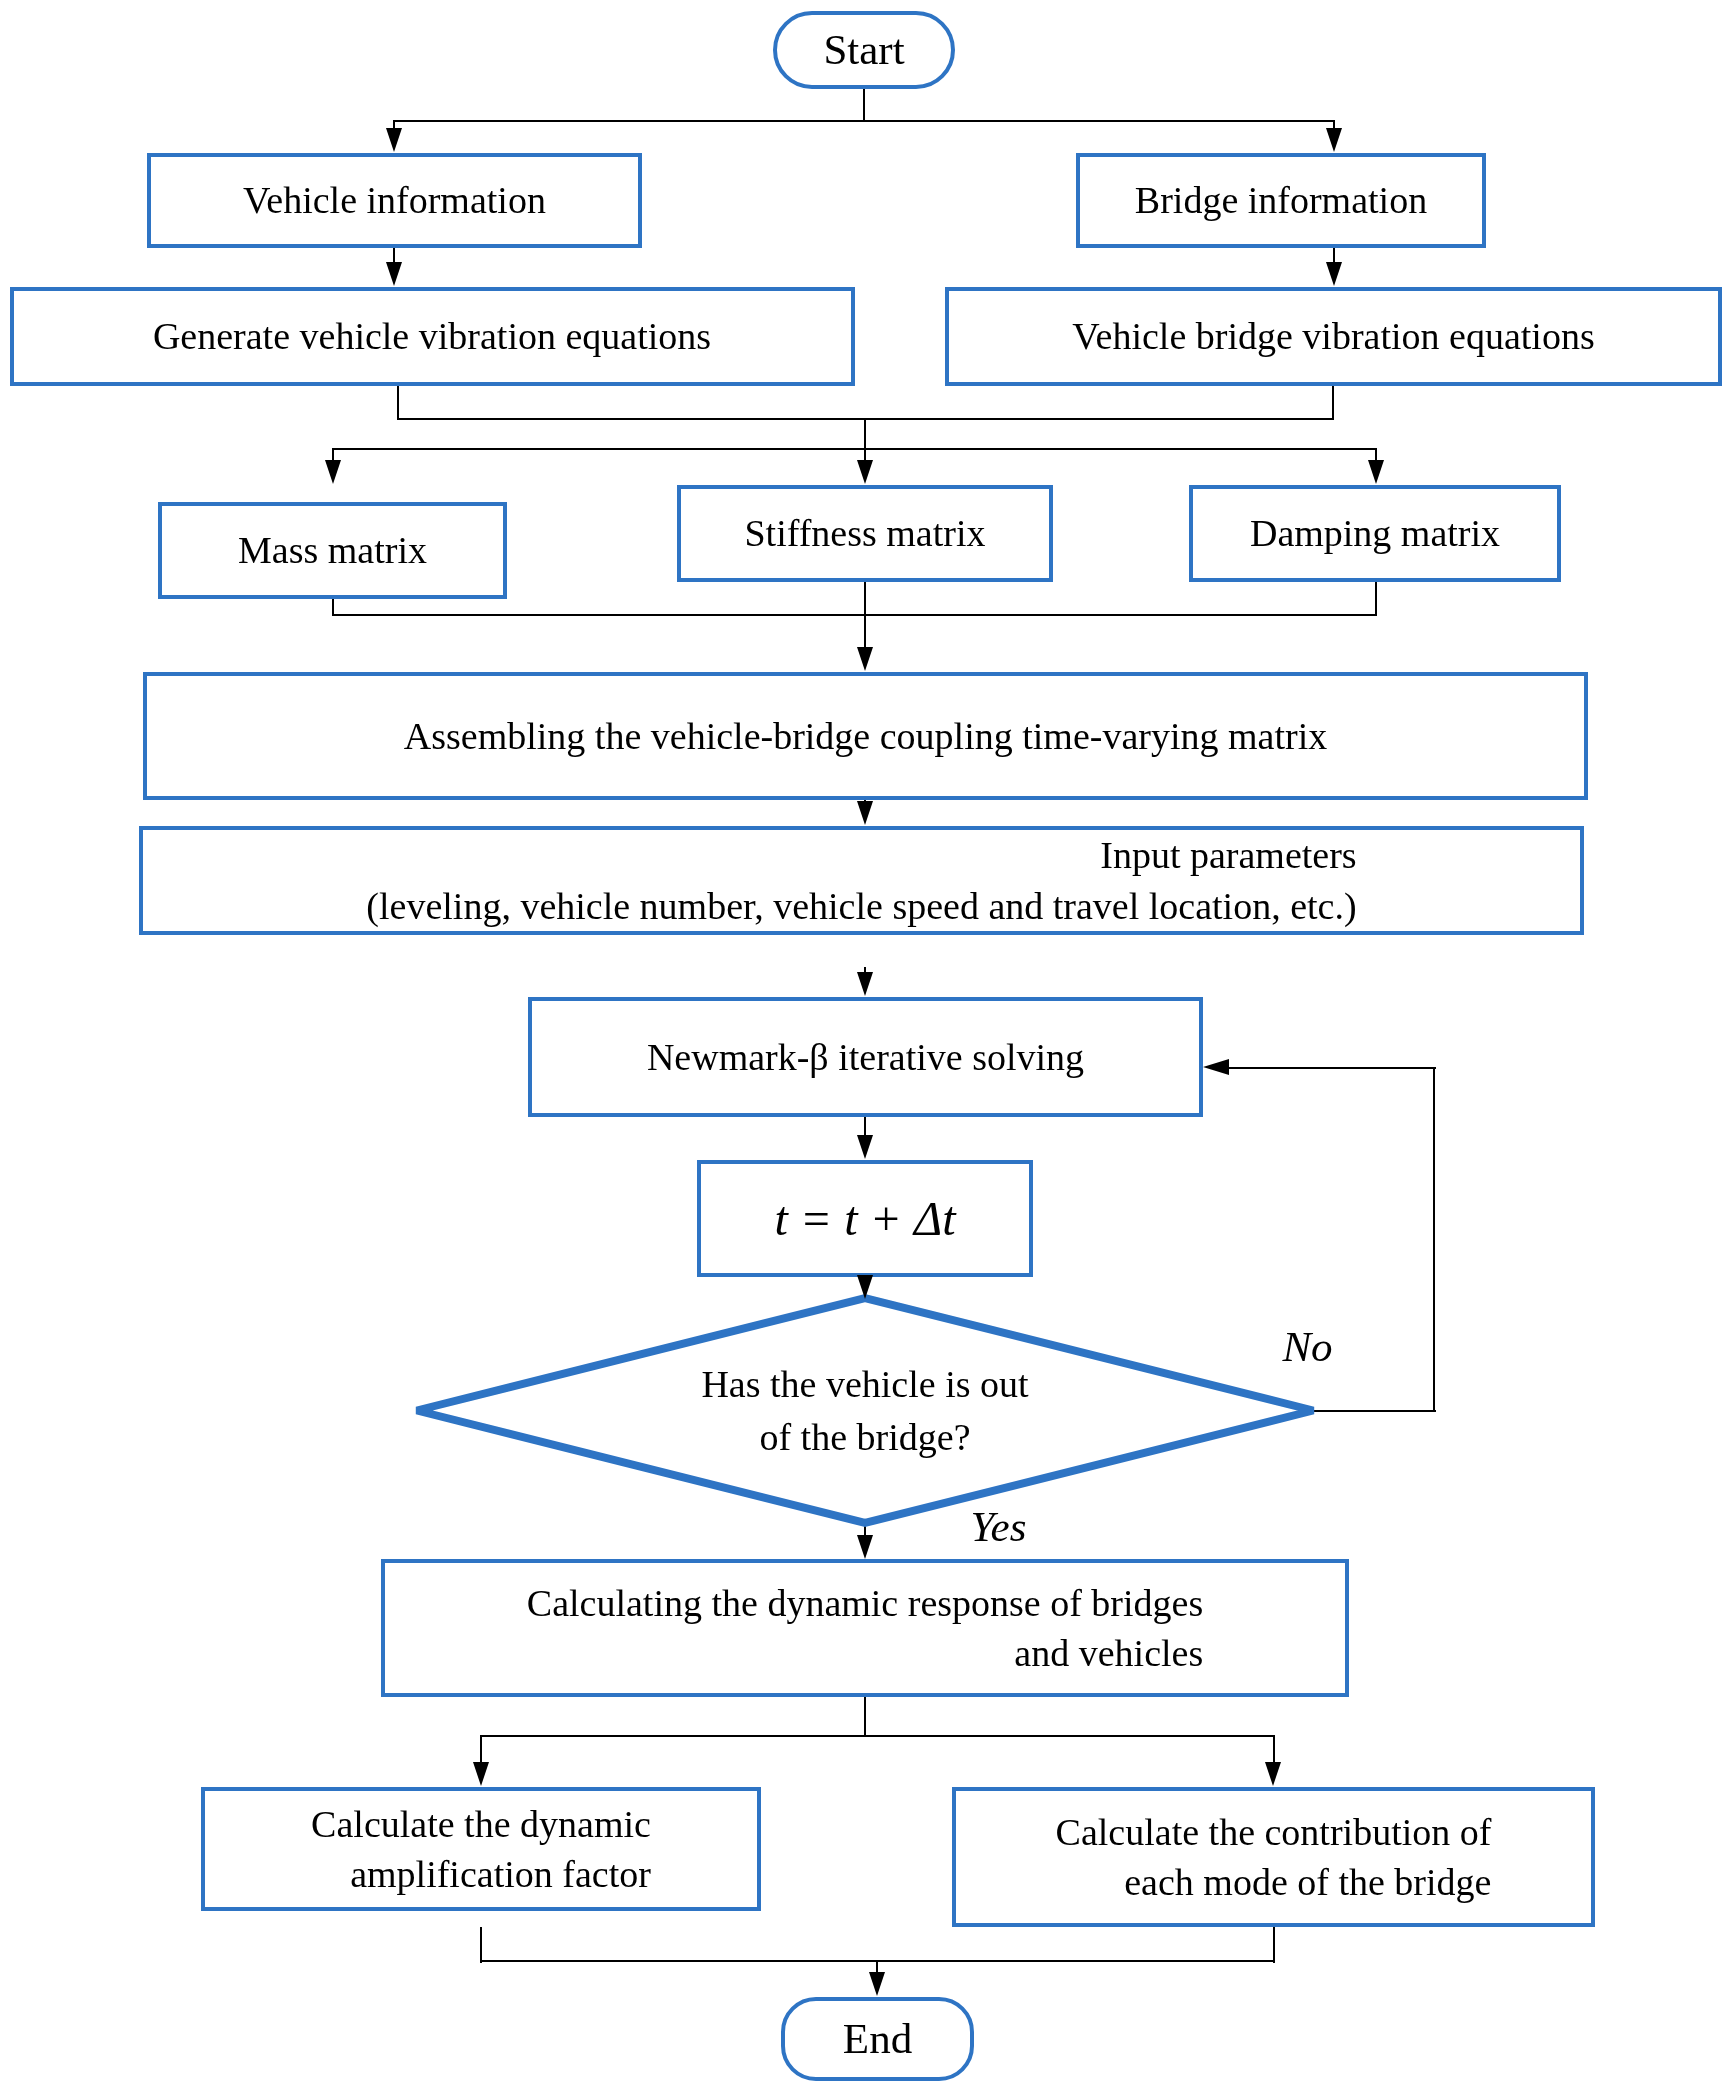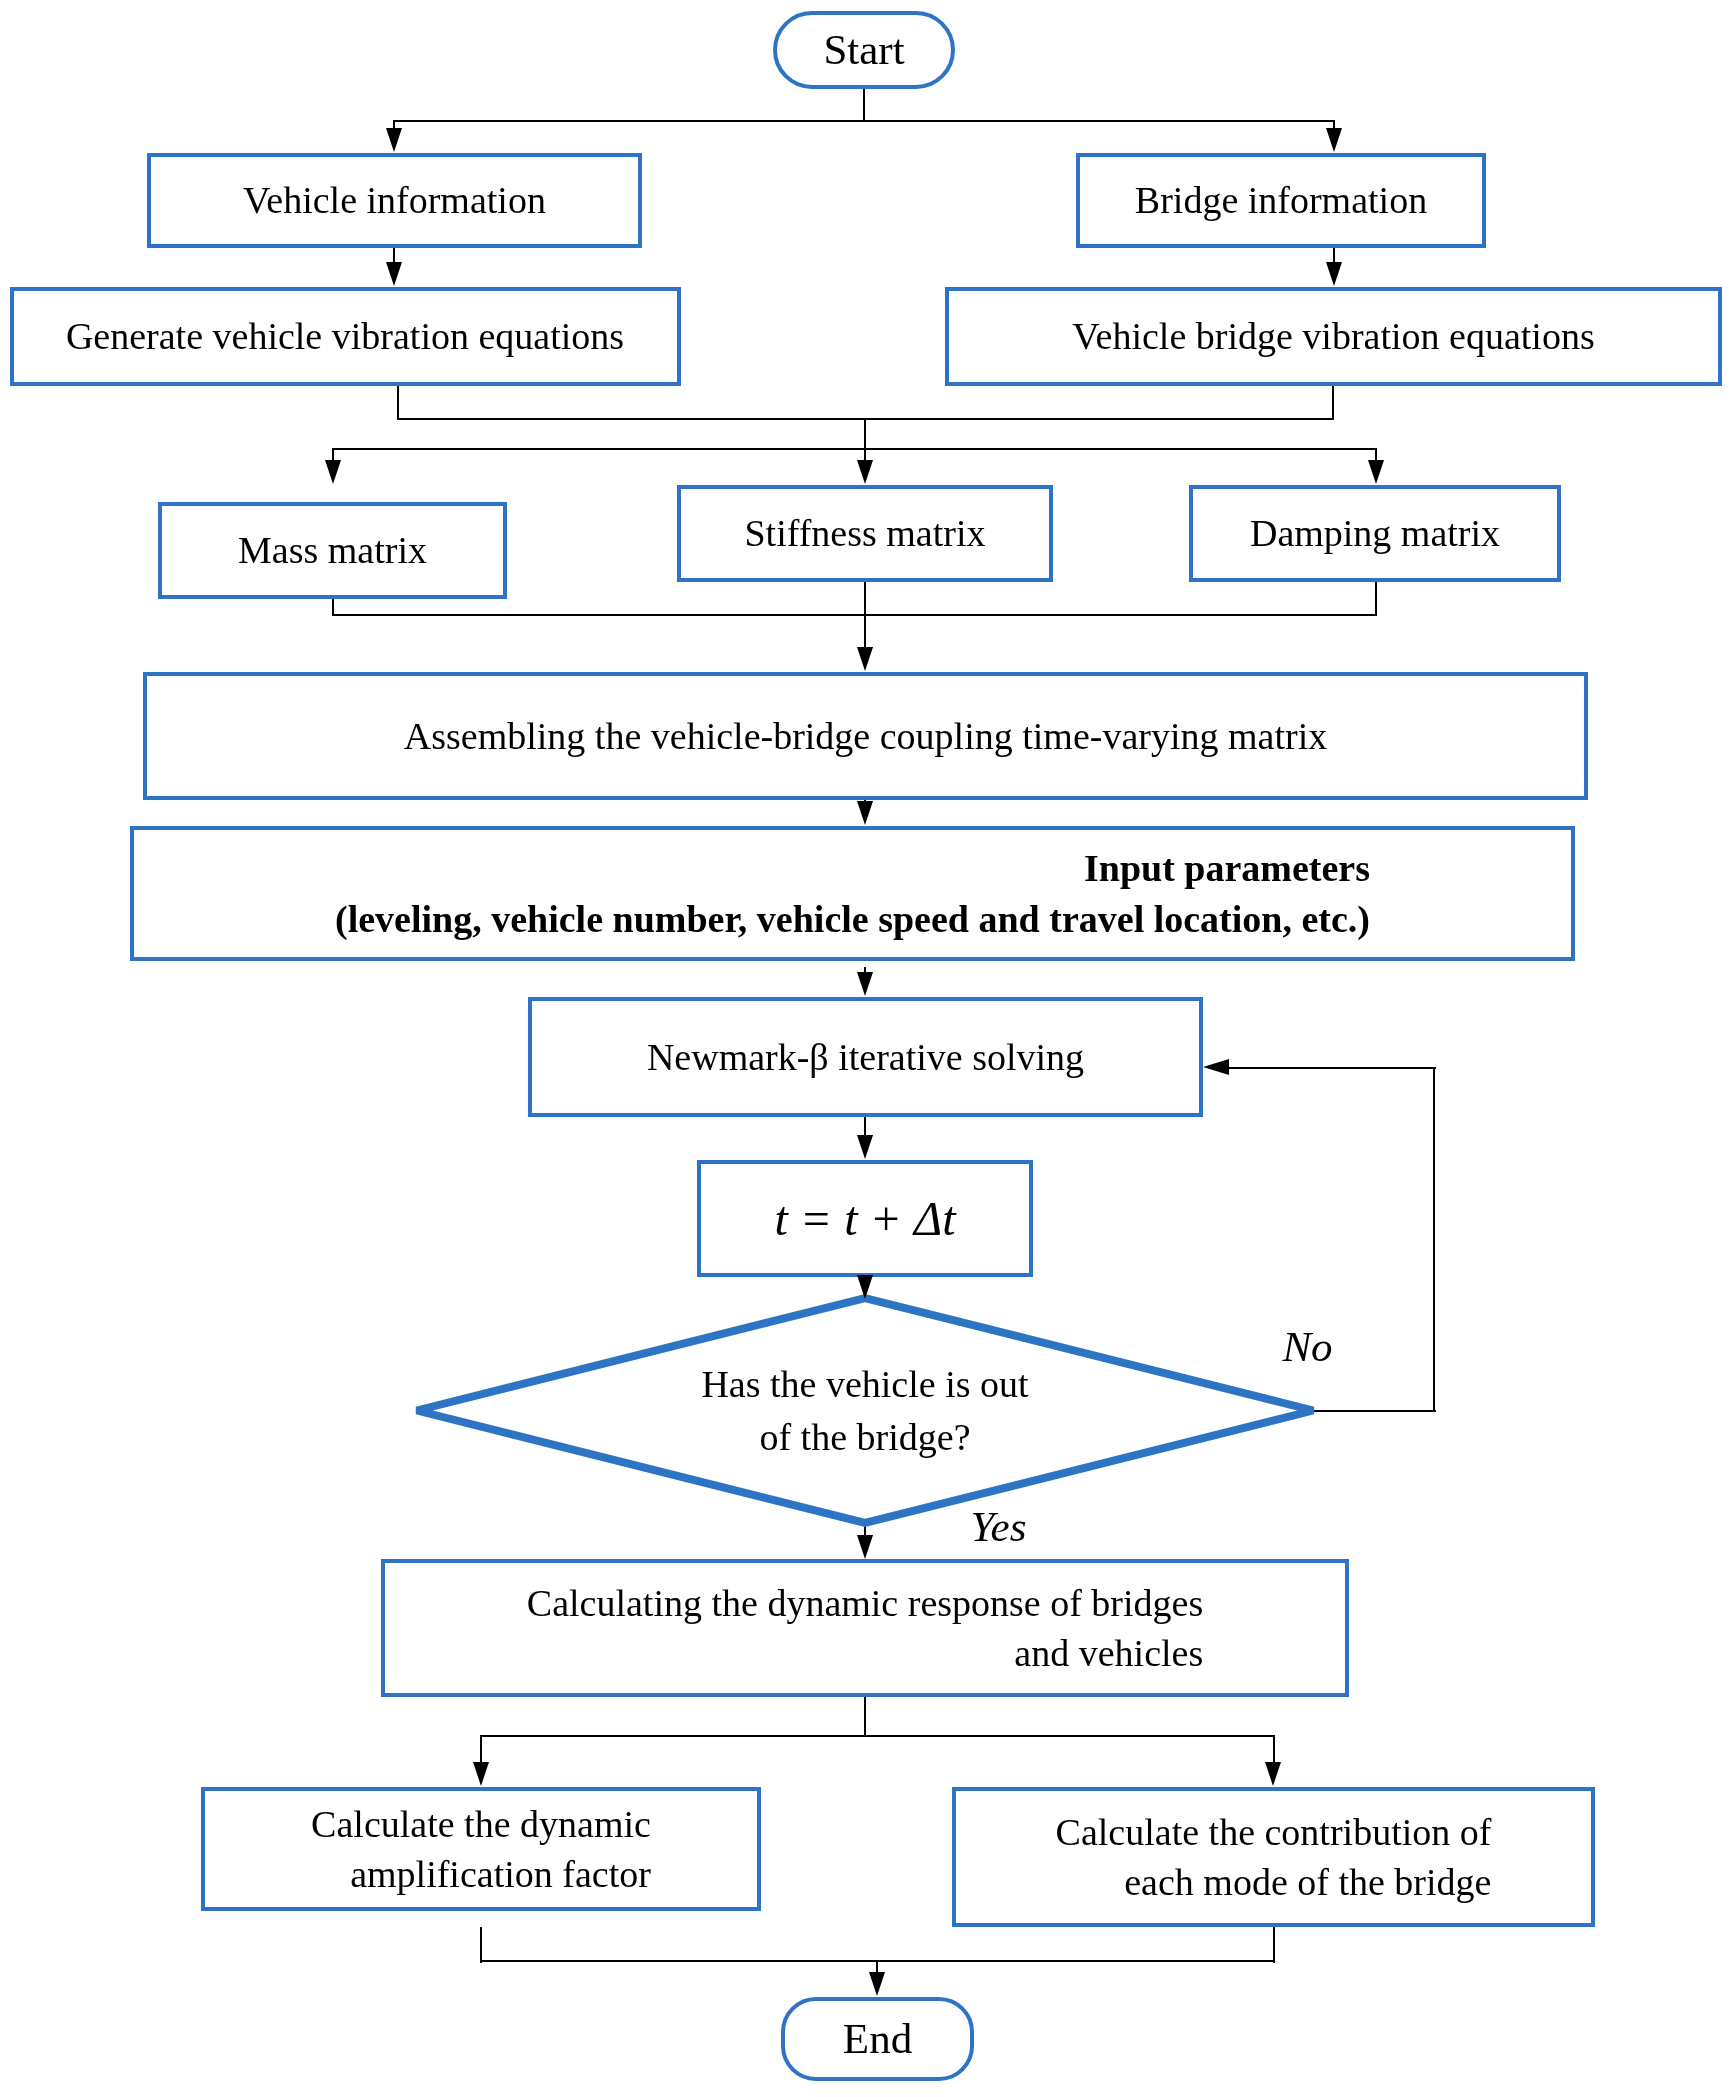--- a/index.html
+++ b/index.html
@@ -21,27 +21,27 @@
     font-size:38px;line-height:1.32;
     white-space:pre-line;
     box-sizing:border-box;
     z-index:2;
   }
   .terminator{border-radius:41px;font-size:43px;}
   
   #n-start      {left:773px;  top:11px;   width:182px;  height:78px;}
   #n-vehicle    {left:147px;  top:153px;  width:495px;  height:95px;}
   #n-bridge     {left:1076px; top:153px;  width:410px;  height:95px;}
-  #n-genveh     {left:9.5px;   top:287px;  width:671px;  height:99px;}
+  #n-genveh     {left:9.5px;   top:287px;  width:845px;  height:99px;}
   #n-genbr      {left:945px; top:287px;  width:777px;  height:99px;}
   #n-mass       {left:158px;  top:502px;  width:349px;  height:97px;}
   #n-stiff      {left:677px;  top:485px;  width:376px;  height:97px;}
   #n-damp       {left:1189px; top:485px;  width:372px;  height:97px;}
   #n-assembling {left:143px;  top:672px;  width:1445px; height:128px;}
-  #n-input      {left:130px;  top:826px; width:1445px; height:135px;font-weight:bold;}
+  #n-input      {left:139px;  top:826px; width:1445px; height:109px;}
   #n-newmark    {left:528px;  top:997px; width:675px;  height:120px;}
   #n-tupdate    {left:697px;  top:1160px; width:336px;  height:117px;
                  font-style:italic;font-size:48px;}
   #n-calc       {left:381px;  top:1559px; width:968px; height:138px;}
   #n-daf        {left:201px;  top:1787px; width:560px;  height:124px;}
   #n-contrib    {left:952px; top:1787px; width:643px;  height:140px;}
   #n-end        {left:781px;  top:1997px; width:193px;  height:84px;border-radius:35px;}
   
   #n-decision-svg{position:absolute;left:412px;top:1293px;width:906px;height:235px;z-index:2;}
   #n-decision-svg polygon{fill:#ffffff;stroke:var(--accent,#2e74c4);stroke-width:10;}

